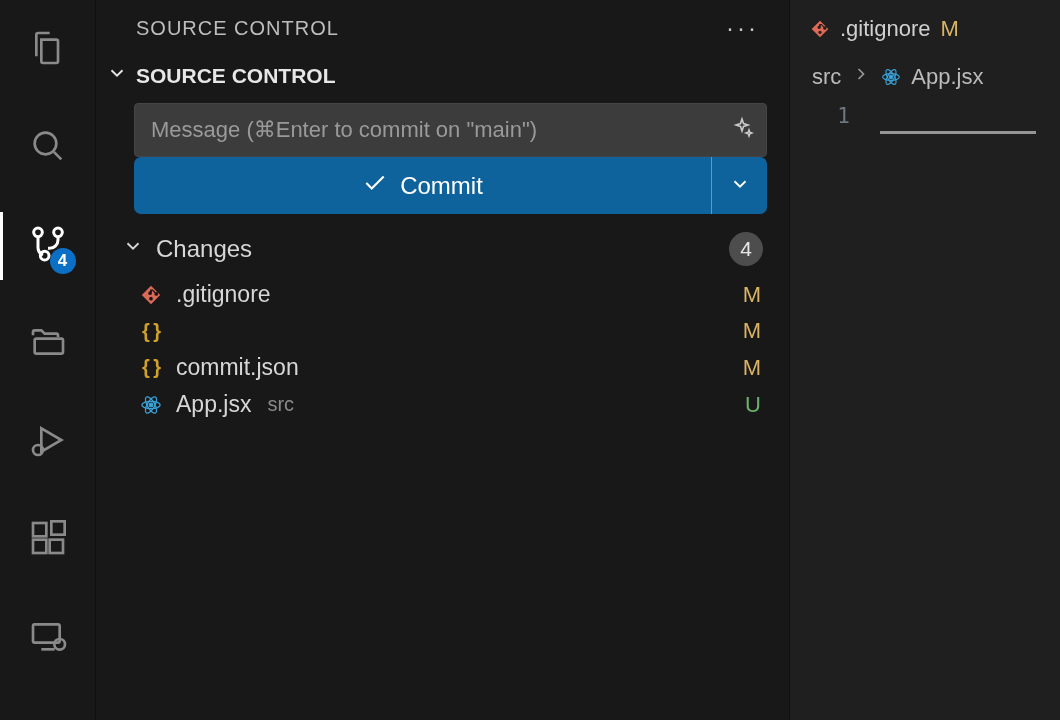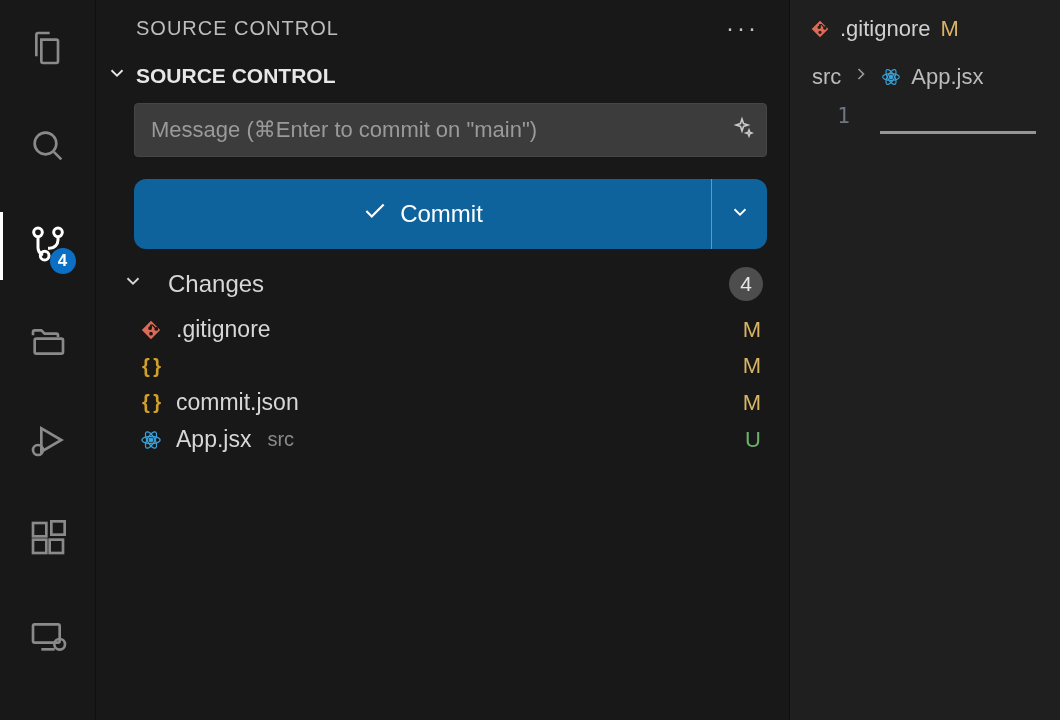--- a/index.html
+++ b/index.html
@@ -115,24 +115,23 @@
   }
   .commit-input::placeholder { color: #9a9a9a; }
   .sparkle-btn {
     position: absolute; right: 10px; top: 50%; transform: translateY(-50%);
     color: #c9c9c9; cursor: pointer;
     width: 28px; height: 28px; display:flex;align-items:center;justify-content:center;
   }
   .sparkle-btn svg { width: 24px; height: 24px; }
 
   .commit-btn {
-    margin-top: 22px;
     background: #0e639c;
-    border-radius: 12px;
-    height: 70px;
+    border-radius: 7px;
+    height: 57px;
     display: flex;
     align-items: stretch;
     color: #ffffff;
     overflow: hidden;
   }
   .commit-btn-main {
     flex: 1;
     display: flex;
     align-items: center;
     justify-content: center;
@@ -148,21 +147,21 @@
     align-items: center;
     justify-content: center;
     cursor: pointer;
   }
   .commit-btn-drop svg{width:22px;height:22px;}
 
   .changes-header {
     display: flex;
     align-items: center;
     padding: 18px 26px 8px 26px;
-    gap: 24px;
+    gap: 12px;
     font-size: 24px;
     color: #d7d7d7;
     cursor: pointer;
   }
   .changes-header svg{width:22px;height:22px;}
   .changes-count {
     margin-left: auto;
     min-width: 34px; height: 34px;
     border-radius: 18px;
     background: #4d4d4d;

